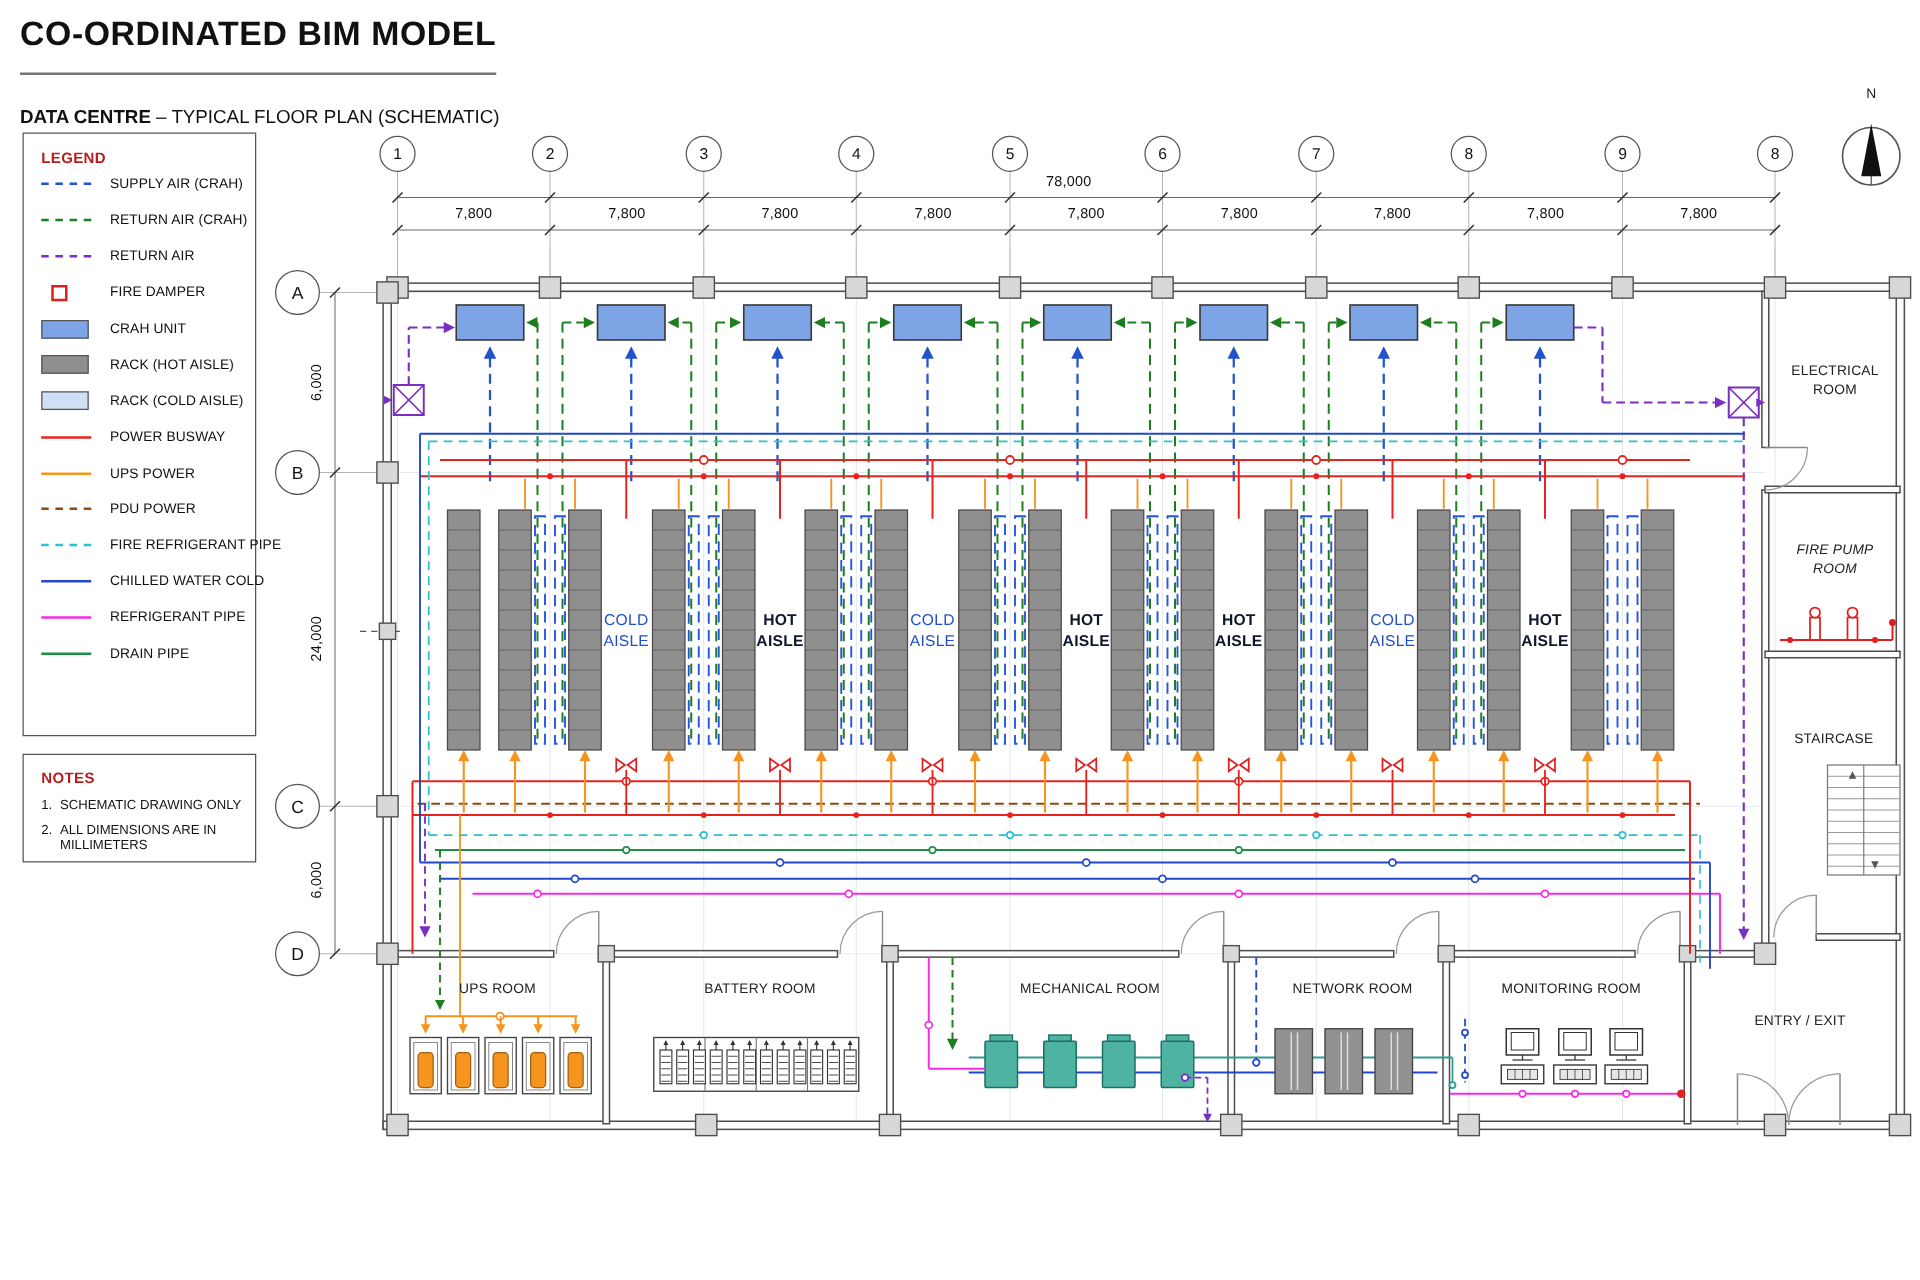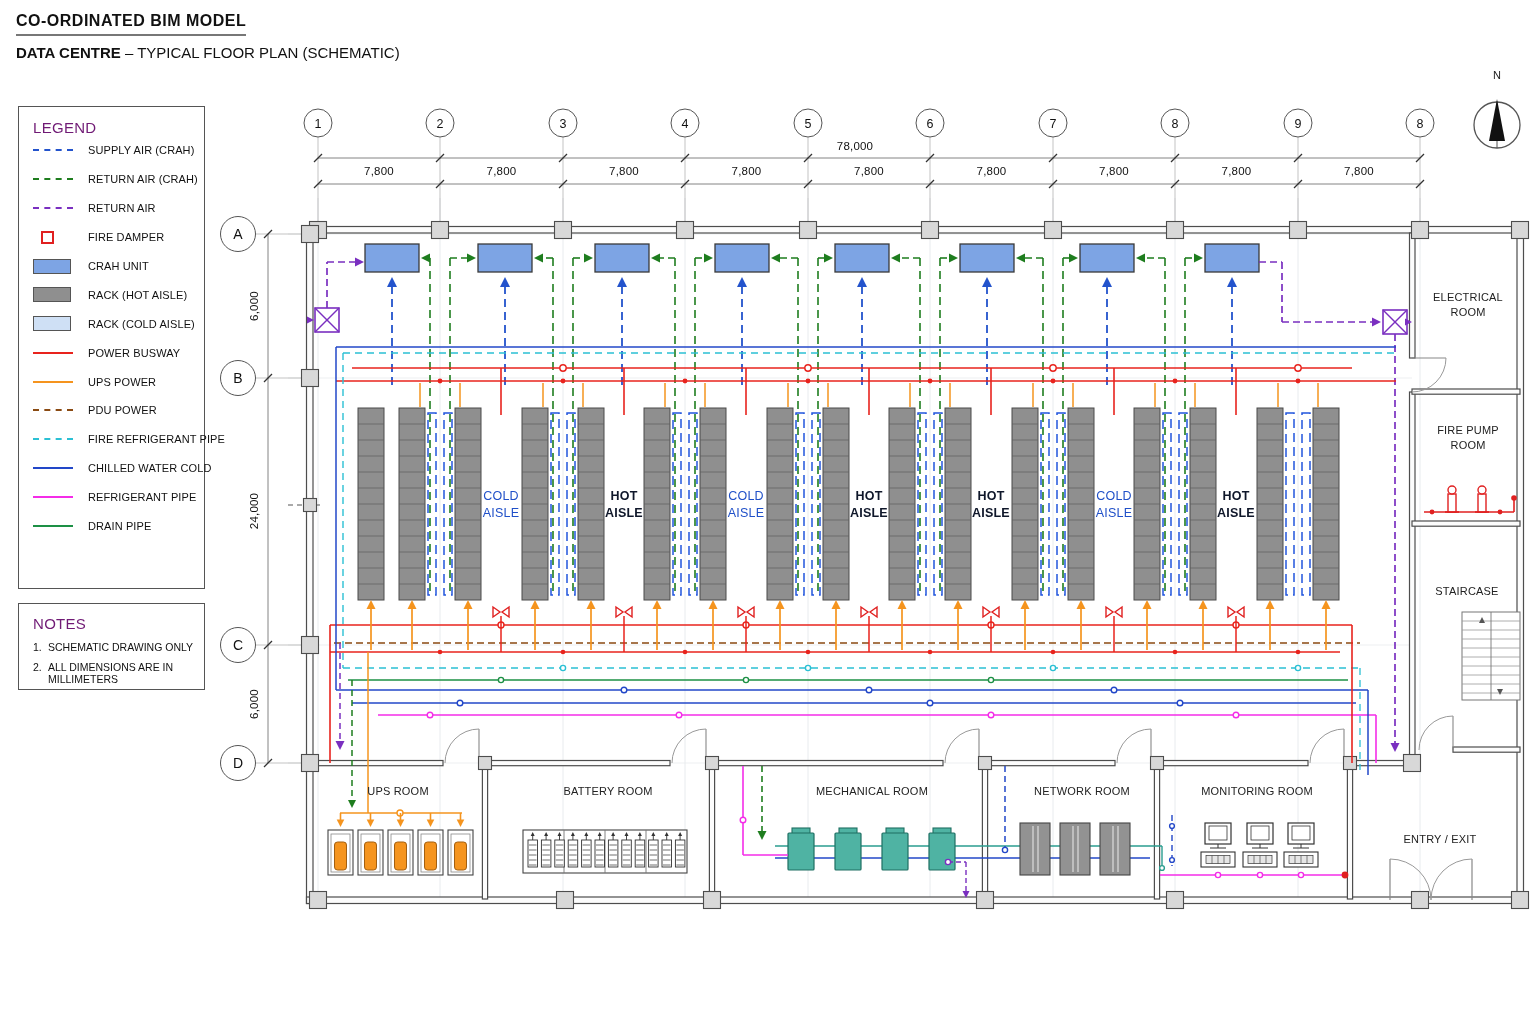--- a/index.html
+++ b/index.html
@@ -1,26 +1,26 @@
 <!DOCTYPE html>
 <html><head>
 <meta charset="utf-8">
 <style>
   html,body{margin:0;padding:0;background:#fff;}
   body{width:1536px;height:1024px;overflow:hidden;font-family:"Liberation Sans", sans-serif;position:relative;}
   .page{position:absolute;inset:0;background:#fff;}
   
   .hdr{position:absolute;left:16px;top:12px;}
-  .hdr h1{margin:0;font-size:16px;font-weight:bold;color:#111;letter-spacing:.5px;display:inline-block;border-bottom:2.5px solid #777;padding-bottom:4px;}
-  .hdr .sub{margin-top:8px;font-size:15px;color:#111;}
+  .hdr h1{margin:0;font-size:27px;font-weight:bold;color:#111;letter-spacing:.5px;display:inline-block;border-bottom:2.5px solid #777;padding-bottom:15px;}
+  .hdr .sub{margin-top:25px;font-size:15px;color:#111;}
   .hdr .sub .b{font-weight:bold;}
   
   .panel{position:absolute;border:1.2px solid #555;background:#fff;}
   .legend{left:18px;top:106px;width:187px;height:483px;padding:12px 10px 0 14px;box-sizing:border-box;}
-  .legend .ttl,.notes .ttl{font-size:15px;font-weight:normal;color:#701a75;letter-spacing:.3px;}
+  .legend .ttl,.notes .ttl{font-size:12px;font-weight:bold;color:#b91c1c;letter-spacing:.3px;}
   .leg-item{display:flex;align-items:center;height:28.9px;}
   .leg-sw{width:44px;flex:0 0 44px;display:flex;justify-content:flex-start;align-items:center;}
   .leg-line{width:40px;height:0;border-top-width:2.4px;border-top-style:solid;}
   .leg-line.dash{border-top-style:dashed;}
   .leg-rect{width:38px;height:15px;border:1px solid #555;box-sizing:border-box;}
   .leg-sq{width:13px;height:13px;border:2px solid #e02020;box-sizing:border-box;margin-left:8px;}
   .leg-lb{font-size:11px;color:#111;margin-left:11px;white-space:nowrap;letter-spacing:.1px;}
   .notes{left:18px;top:603px;width:187px;height:87px;padding:11px 10px 0 14px;box-sizing:border-box;}
   .notes ol{margin:9px 0 0 0;padding:0;list-style:none;}
   .notes li{font-size:10.5px;color:#111;margin-bottom:8px;display:flex;}
@@ -969,23 +969,23 @@
       <div class="bubble cbub" style="left: 1420px; top: 123px;">8</div>
       <div class="plab dim vdim" style="left: 254px; top: 306px;">6,000</div>
       <div class="plab dim vdim" style="left: 254px; top: 511px;">24,000</div>
       <div class="plab dim vdim" style="left: 254px; top: 704px;">6,000</div>
       <div class="bubble rbub" style="left: 238px; top: 234px;">A</div>
       <div class="bubble rbub" style="left: 238px; top: 378px;">B</div>
       <div class="bubble rbub" style="left: 238px; top: 645px;">C</div>
       <div class="bubble rbub" style="left: 238px; top: 763px;">D</div>
       <div class="plab " style="left: 1497px; top: 75px;">N</div>
       <div class="plab wrap" style="left: 1468px; top: 305px;">ELECTRICAL ROOM</div>
-      <div class="plab wrap" style="left: 1468px; top: 438px;">FIRE PUMP ROOM</div>
+      <div class="plab wrap" style="left: 1468px; top: 448px; font-style: italic;">FIRE PUMP ROOM</div>
       <div class="plab " style="left: 1467px; top: 591px;">STAIRCASE</div>
-      <div class="plab " style="left: 1440px; top: 817px; margin-top: 22px;">ENTRY / EXIT</div>
+      <div class="plab " style="left: 1440px; top: 817px;">ENTRY / EXIT</div>
       <div class="plab " style="left: 398px; top: 791px;">UPS ROOM</div>
       <div class="plab " style="left: 608px; top: 791px;">BATTERY ROOM</div>
       <div class="plab " style="left: 872px; top: 791px;">MECHANICAL ROOM</div>
       <div class="plab " style="left: 1082px; top: 791px;">NETWORK ROOM</div>
       <div class="plab " style="left: 1257px; top: 791px;">MONITORING ROOM</div>
       <div class="plab aisle cold" style="left: 501px; top: 505px;">COLD AISLE</div>
       <div class="plab aisle hot" style="left: 624px; top: 505px;">HOT AISLE</div>
       <div class="plab aisle cold" style="left: 746px; top: 505px;">COLD AISLE</div>
       <div class="plab aisle hot" style="left: 869px; top: 505px;">HOT AISLE</div>
       <div class="plab aisle hot" style="left: 991px; top: 505px;">HOT AISLE</div>

